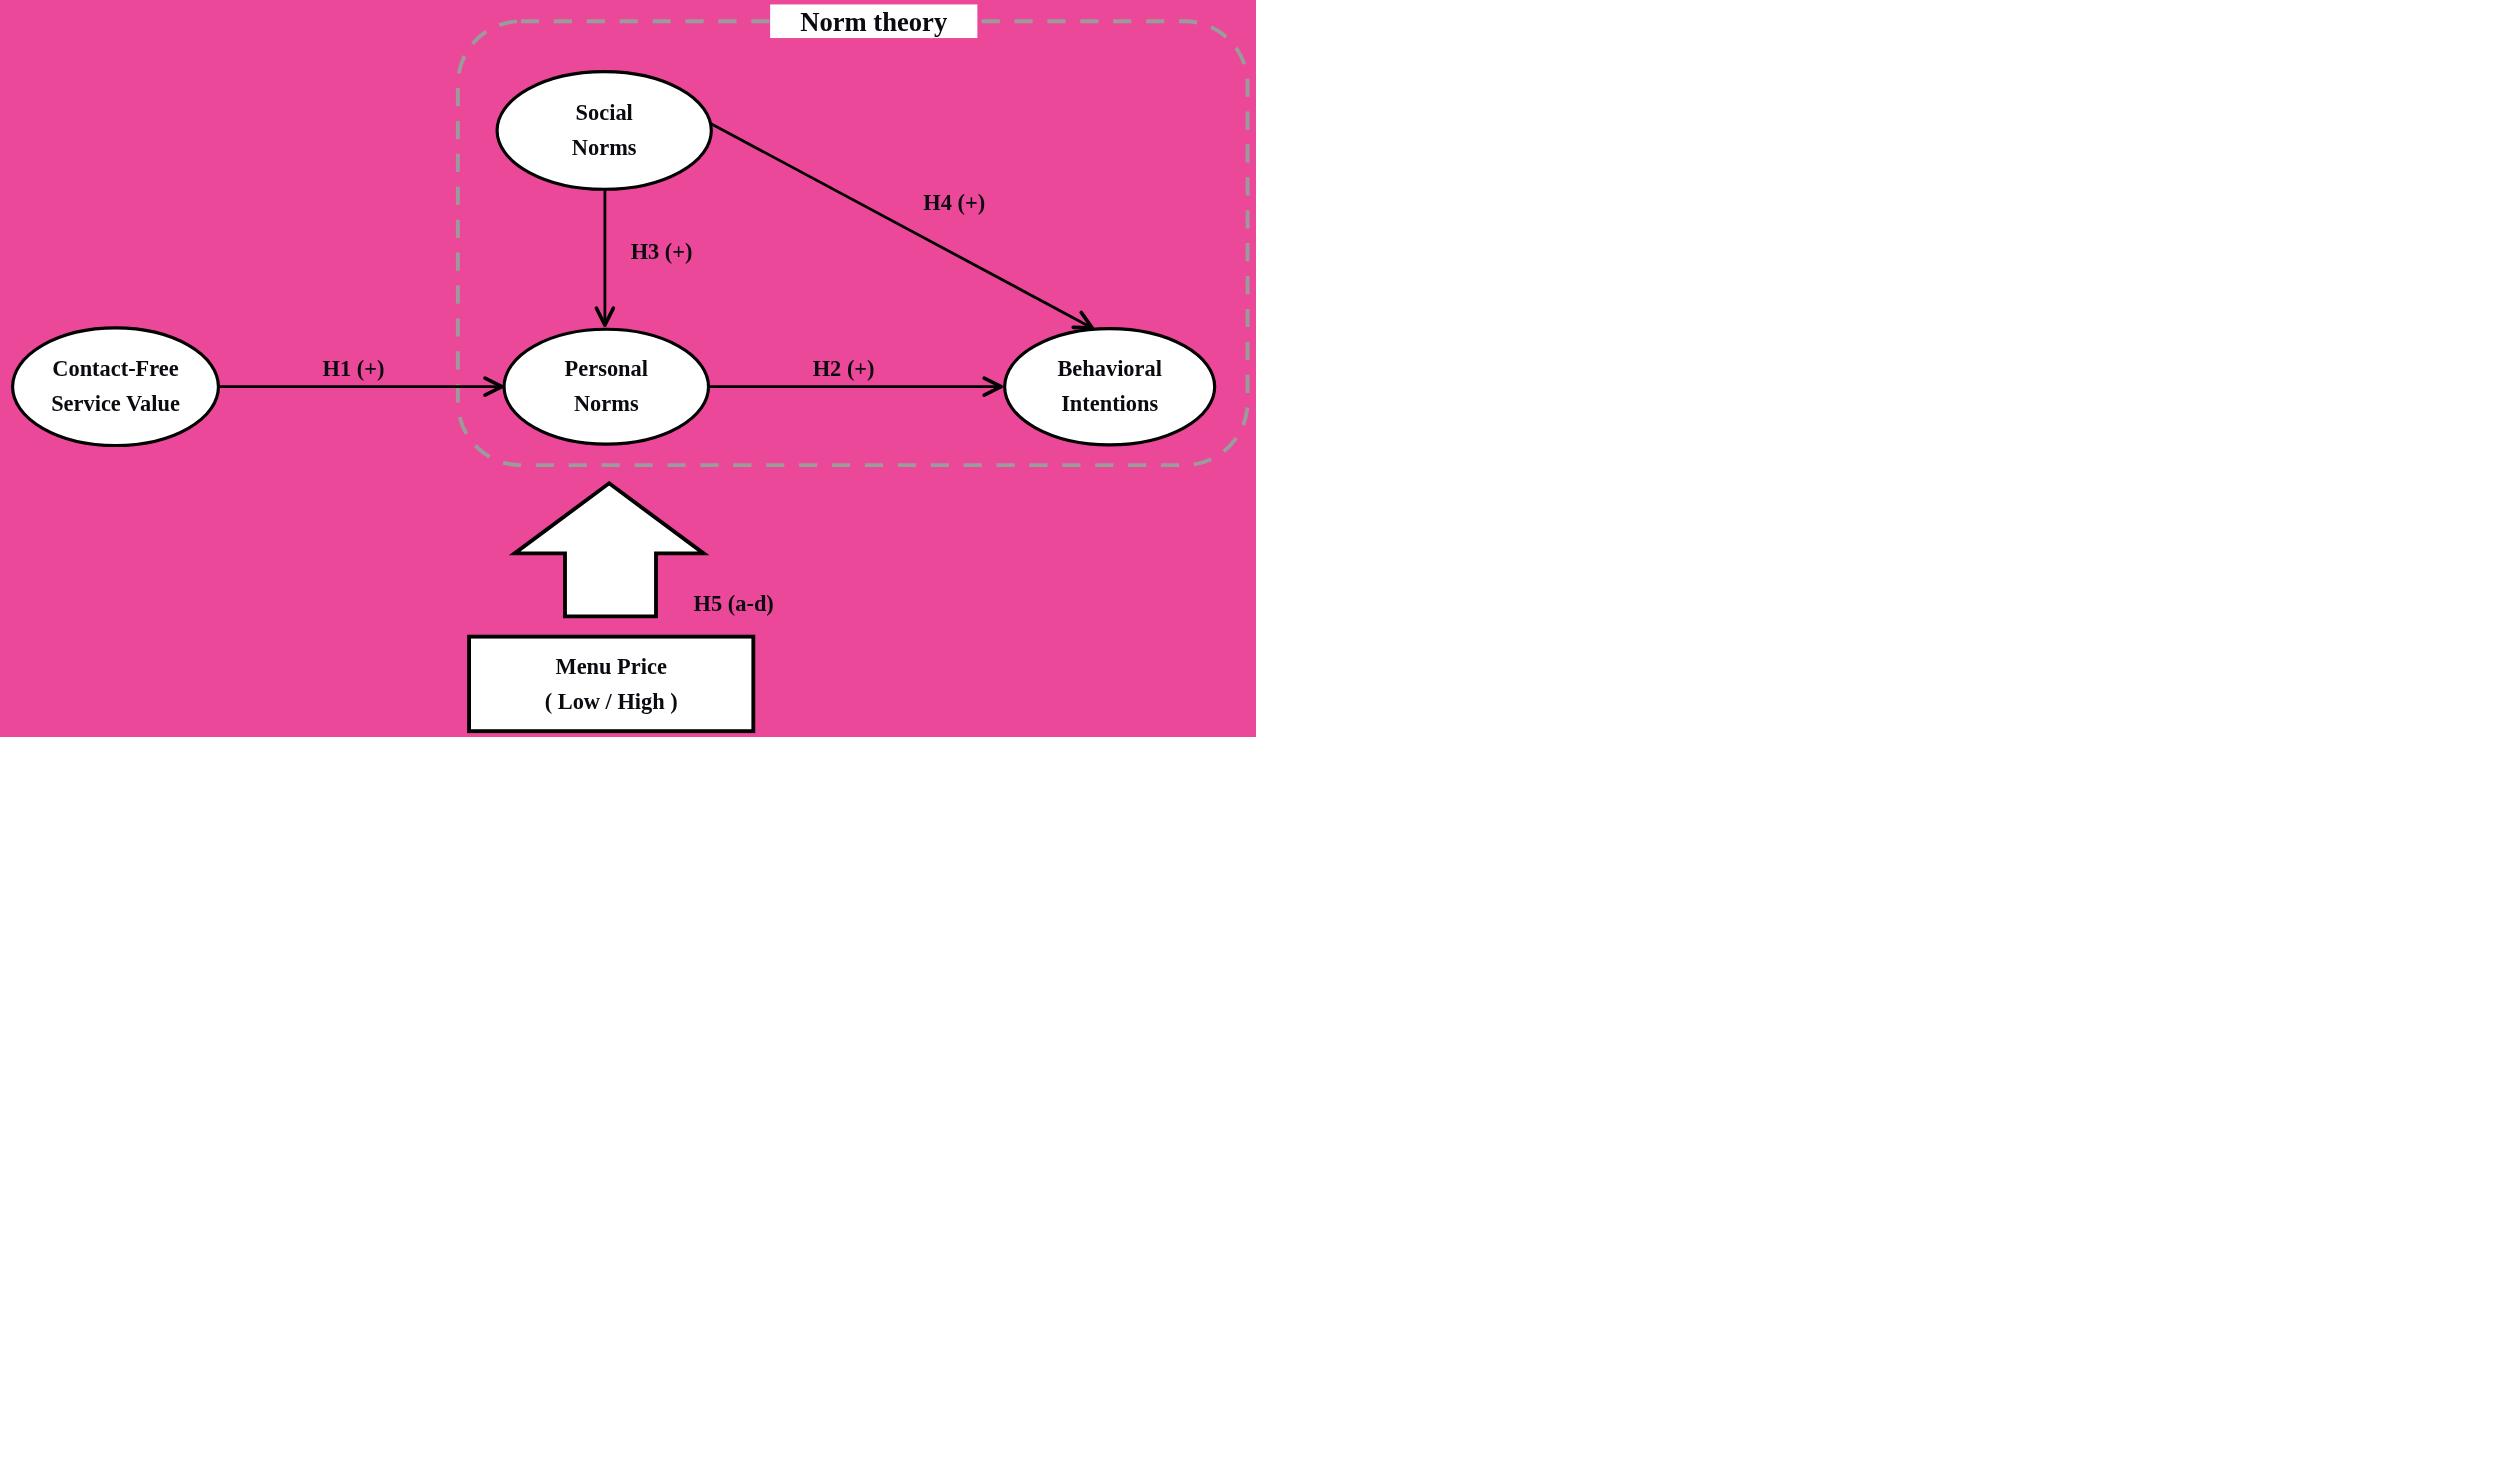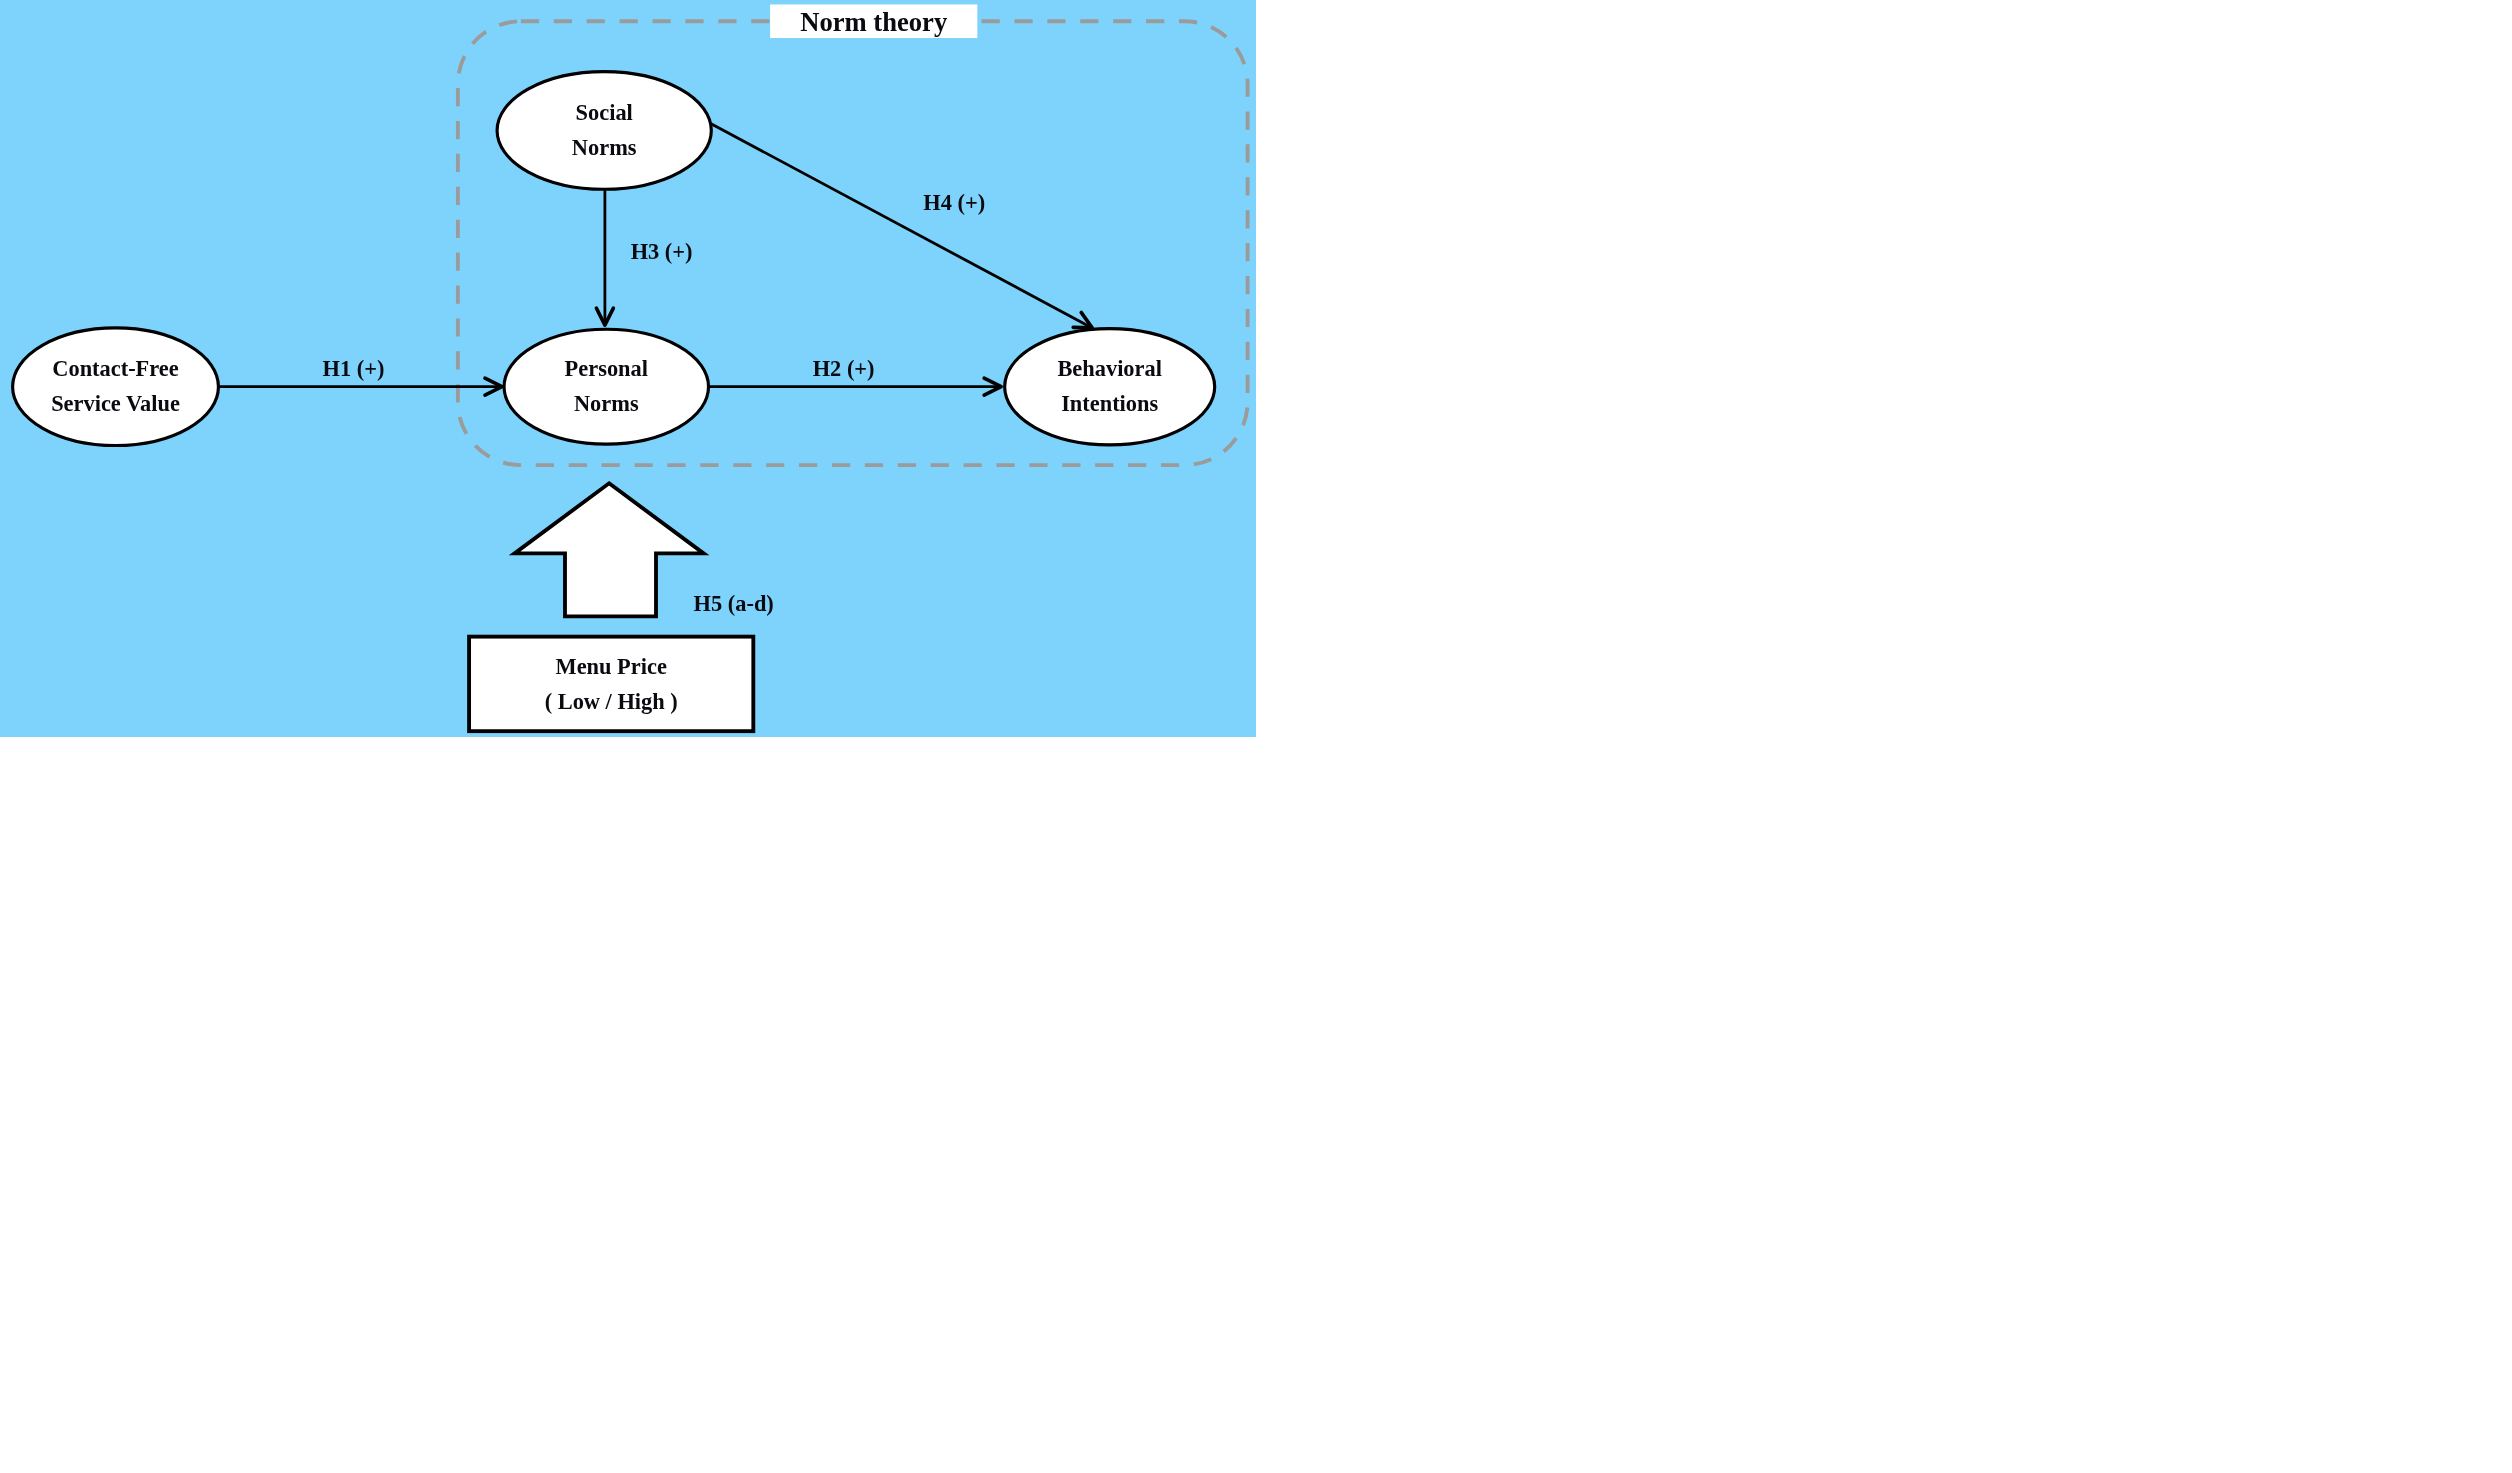--- a/index.html
+++ b/index.html
@@ -3,21 +3,21 @@
 <meta charset="utf-8">
 <style>
   html, body {
     margin: 0;
     padding: 0;
     background: #ffffff;
   }
   .figure-wrap {
     width: 1256px;
     height: 737px;
-    background: #7dd3fc;
+    background: #ec4899;
     font-family: "Liberation Serif", "DejaVu Serif", serif;
   }
   svg { display: block; }
   .node-shape {
     fill: #ffffff;
     stroke: #000000;
     stroke-width: 4.5;
   }
   .edge-line {
     stroke: #000000;

